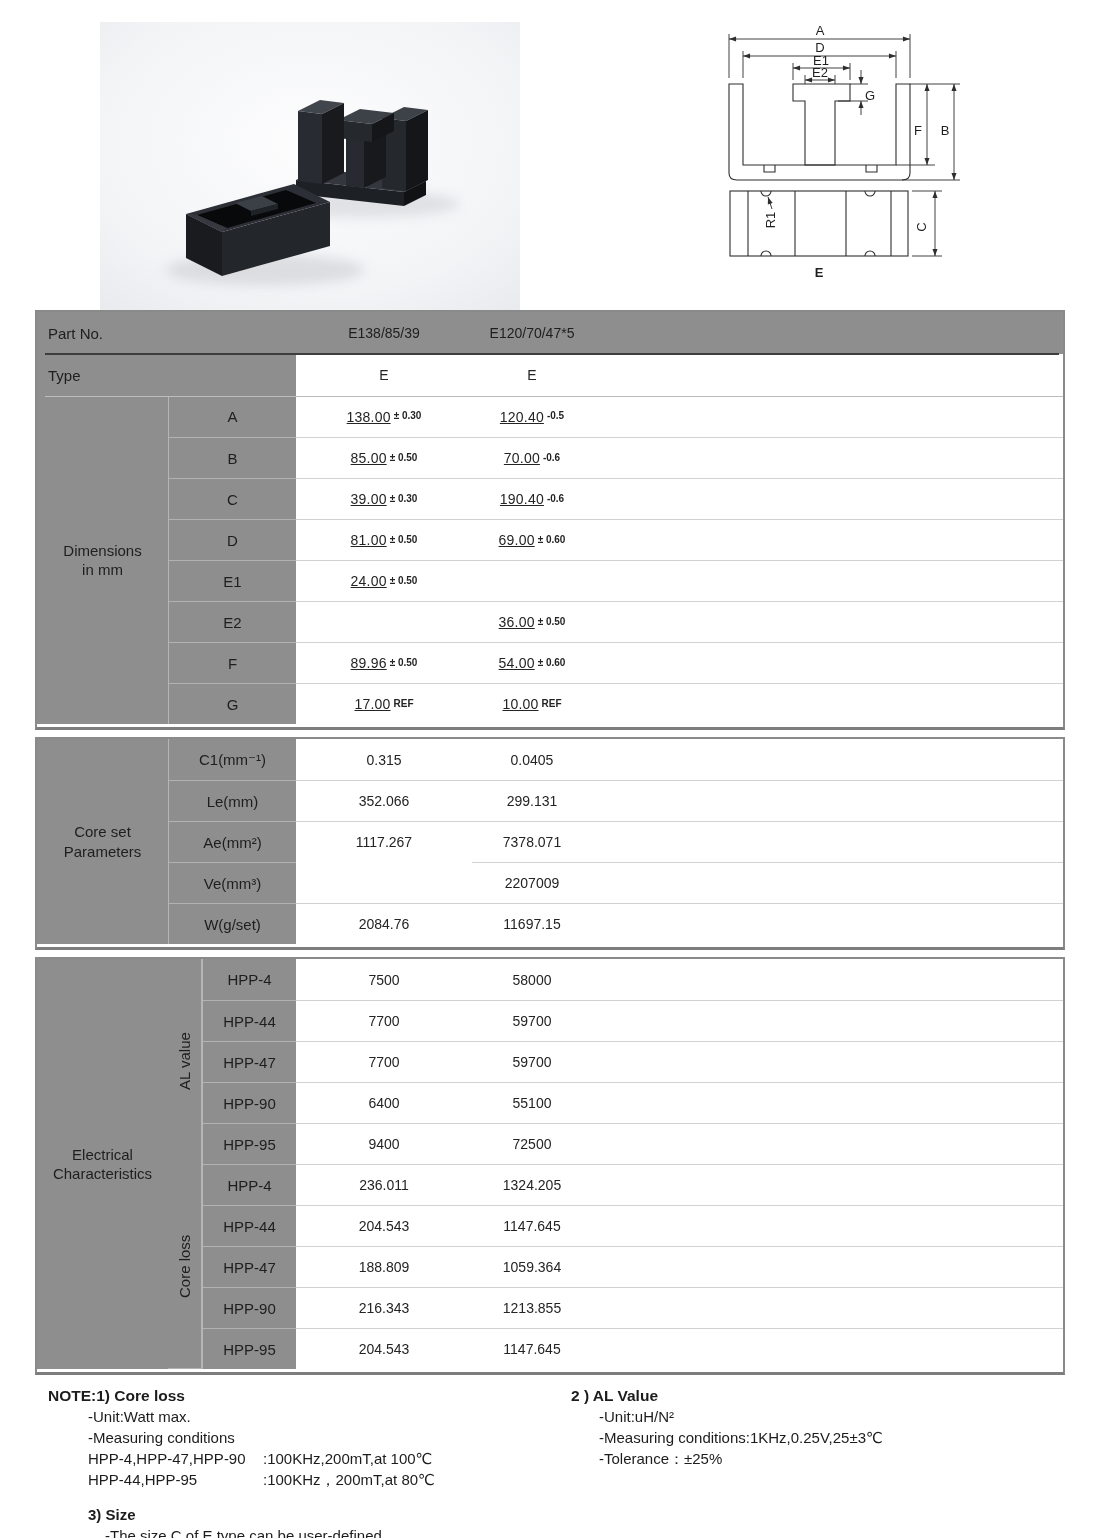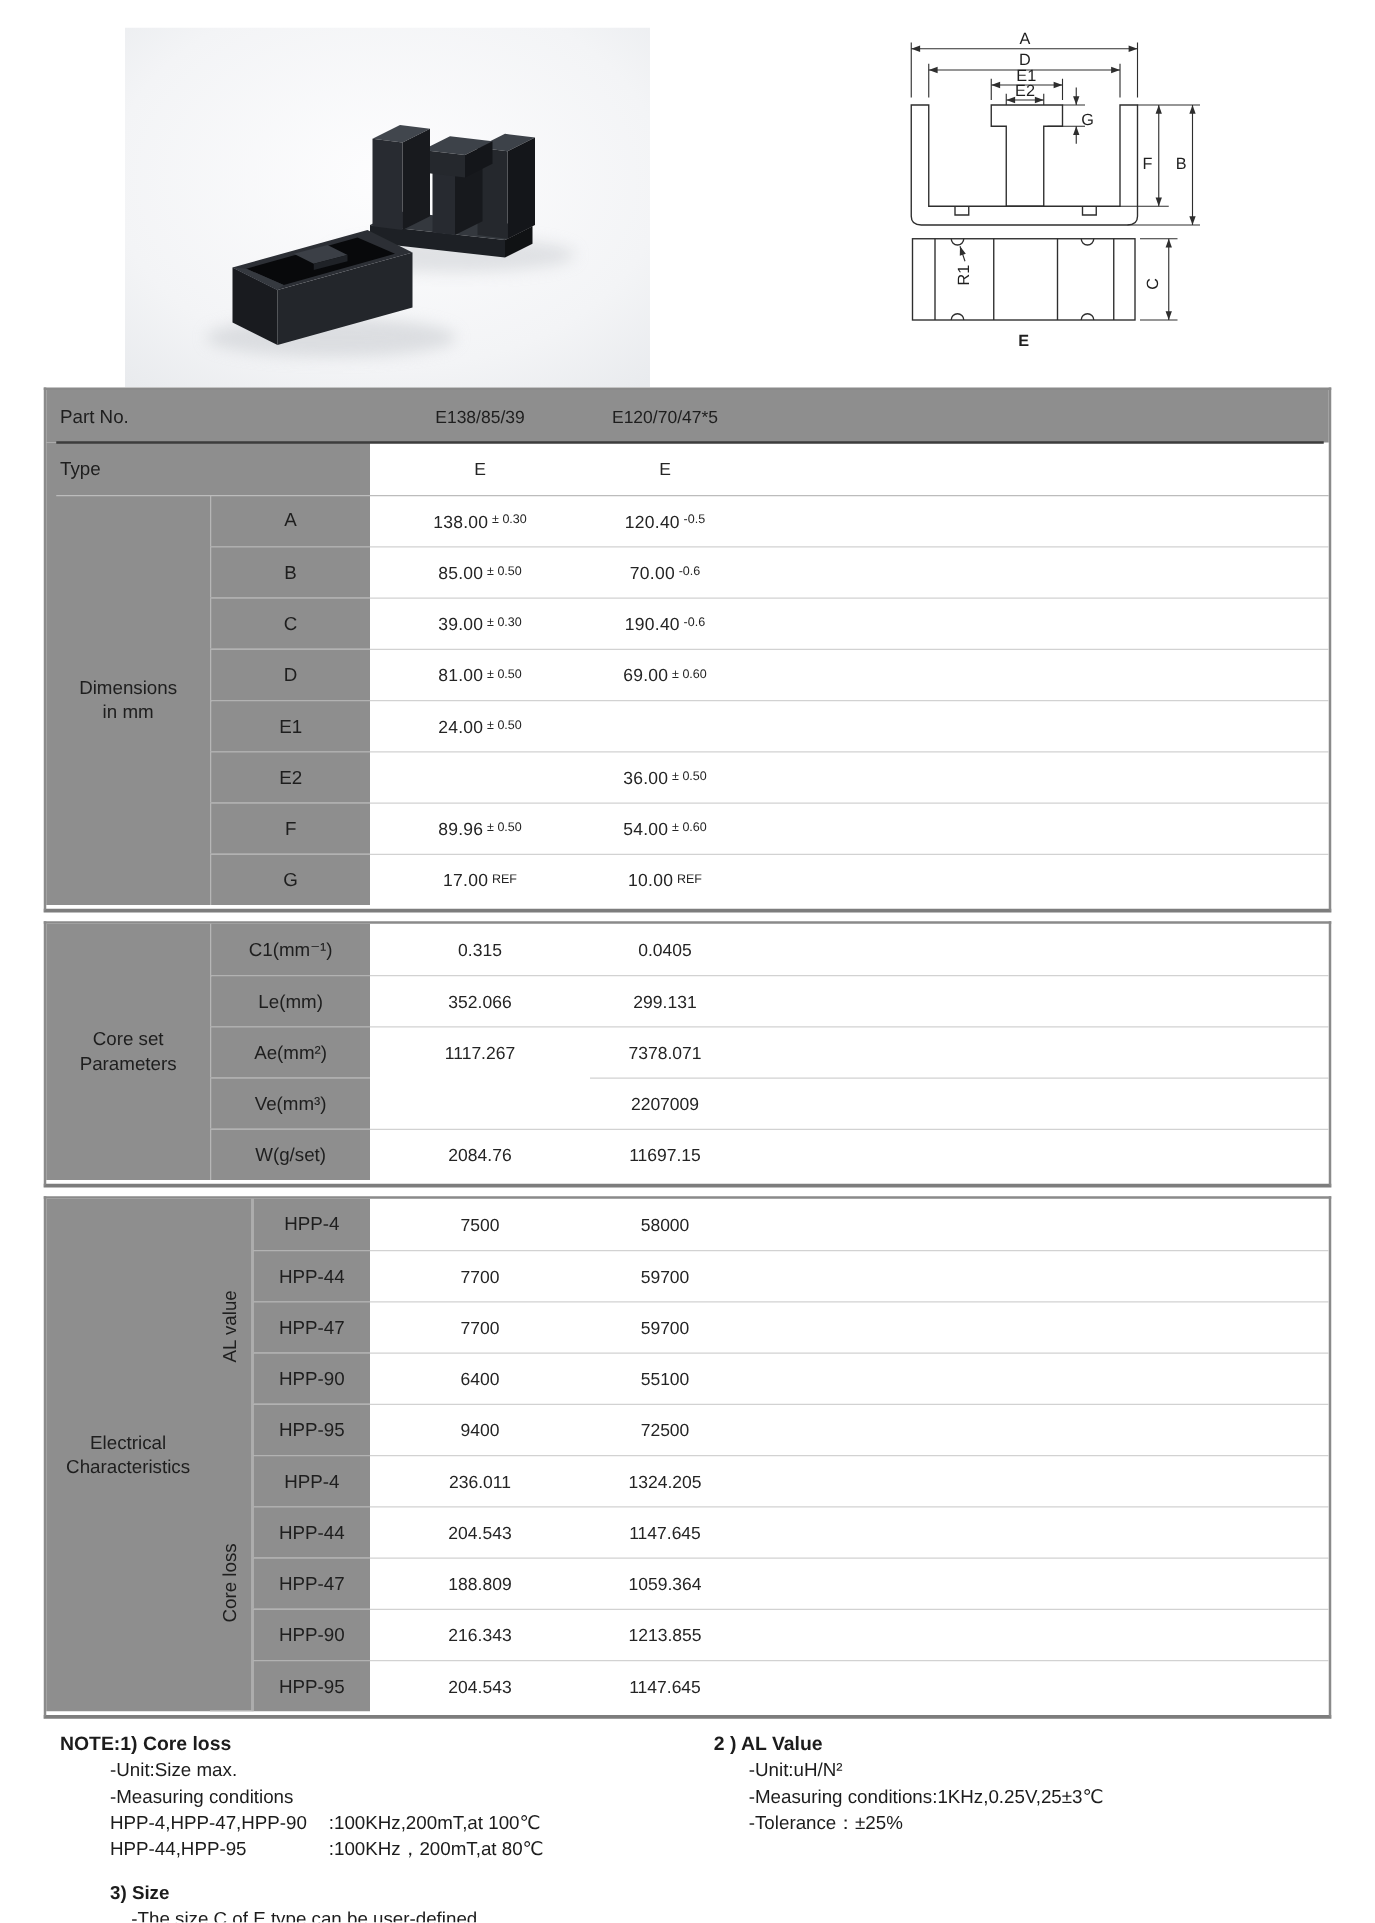--- a/index.html
+++ b/index.html
@@ -32,22 +32,22 @@
   .b2 { grid-template-columns: 131px 128px 176px 120px 1fr;
         grid-template-rows: repeat(5, 41px); }
   .b3 { grid-template-columns: 131px 34px 94px 176px 120px 1fr;
         grid-template-rows: repeat(10, 41px); }
 
   .cell { display:flex; align-items:center; justify-content:center;
           font-size:15px; color:#242424; }
   .gray { background:#8e8e8e; color:#1e1e1e; }
   .lbl  { justify-content:flex-start; padding-left:11px; font-size:15px;text-align:right; }
   .val  { font-size:14px; }
-  .num  { letter-spacing:.2px; }
-  .tol  { font-size:10px; margin-left:3px; transform:translateY(-1px); }
+  .num  { letter-spacing:.2px;text-decoration:underline; }
+  .tol  { font-size:10px; margin-left:3px; transform:translateY(-1px);font-weight:bold; }
   .glabel { flex-direction:column; line-height:1.3; text-align:center; }
   .vlabel { writing-mode: vertical-rl; transform: rotate(180deg);
             font-size:15px; }
   .bl  { border-left:1px solid #b6b6b6; }
   .sg  { border-top:1px solid #b2b2b2; }   
   .sw  { border-top:1px solid #d2d2d2; }   
 
   .divider { position:absolute; }
   .div-dark  { left:8px; right:4px; top:41px; height:2px; background:#3d3d3d; }
   .div-light { left:8px; right:0px; top:84px; height:1px; background:#bcbcbc; }
@@ -356,21 +356,21 @@
 
     <div class="cell gray bl sg" style="grid-area:10/3/11/4">HPP-95</div>
     <div class="cell val sw" style="grid-area:10/4/11/5">204.543</div>
     <div class="cell val sw" style="grid-area:10/5/11/6">1147.645</div>
     <div class="cell sw" style="grid-area:10/6/11/7"></div>
   </div>
 
   <div class="notes">
     <div class="col-l">
       <div class="nt">NOTE:1) Core loss</div>
-      <div class="nl">-Unit:Size max.</div>
+      <div class="nl">-Unit:Watt max.</div>
       <div class="nl">-Measuring conditions</div>
       <div class="ncond">
         <span class="k">HPP-4,HPP-47,HPP-90</span>
           <span>:100KHz,200mT,at 100℃</span>
       </div>
       <div class="ncond">
         <span class="k">HPP-44,HPP-95</span>
           <span>:100KHz，200mT,at 80℃</span>
       </div>
       <div class="n3t">3) Size</div>

